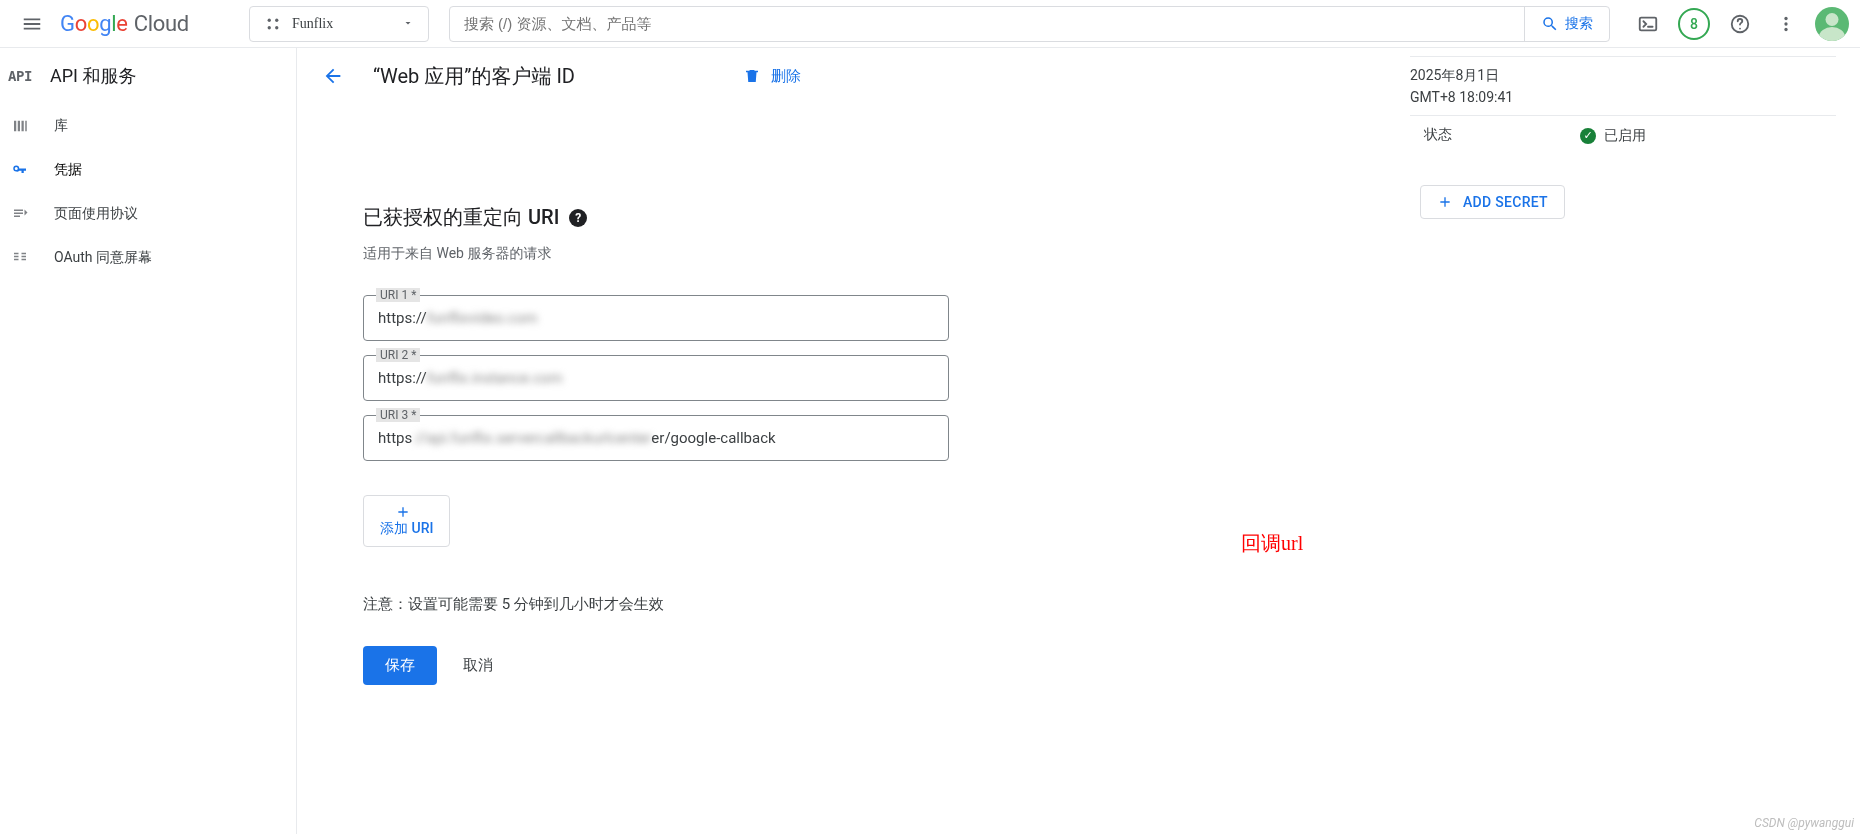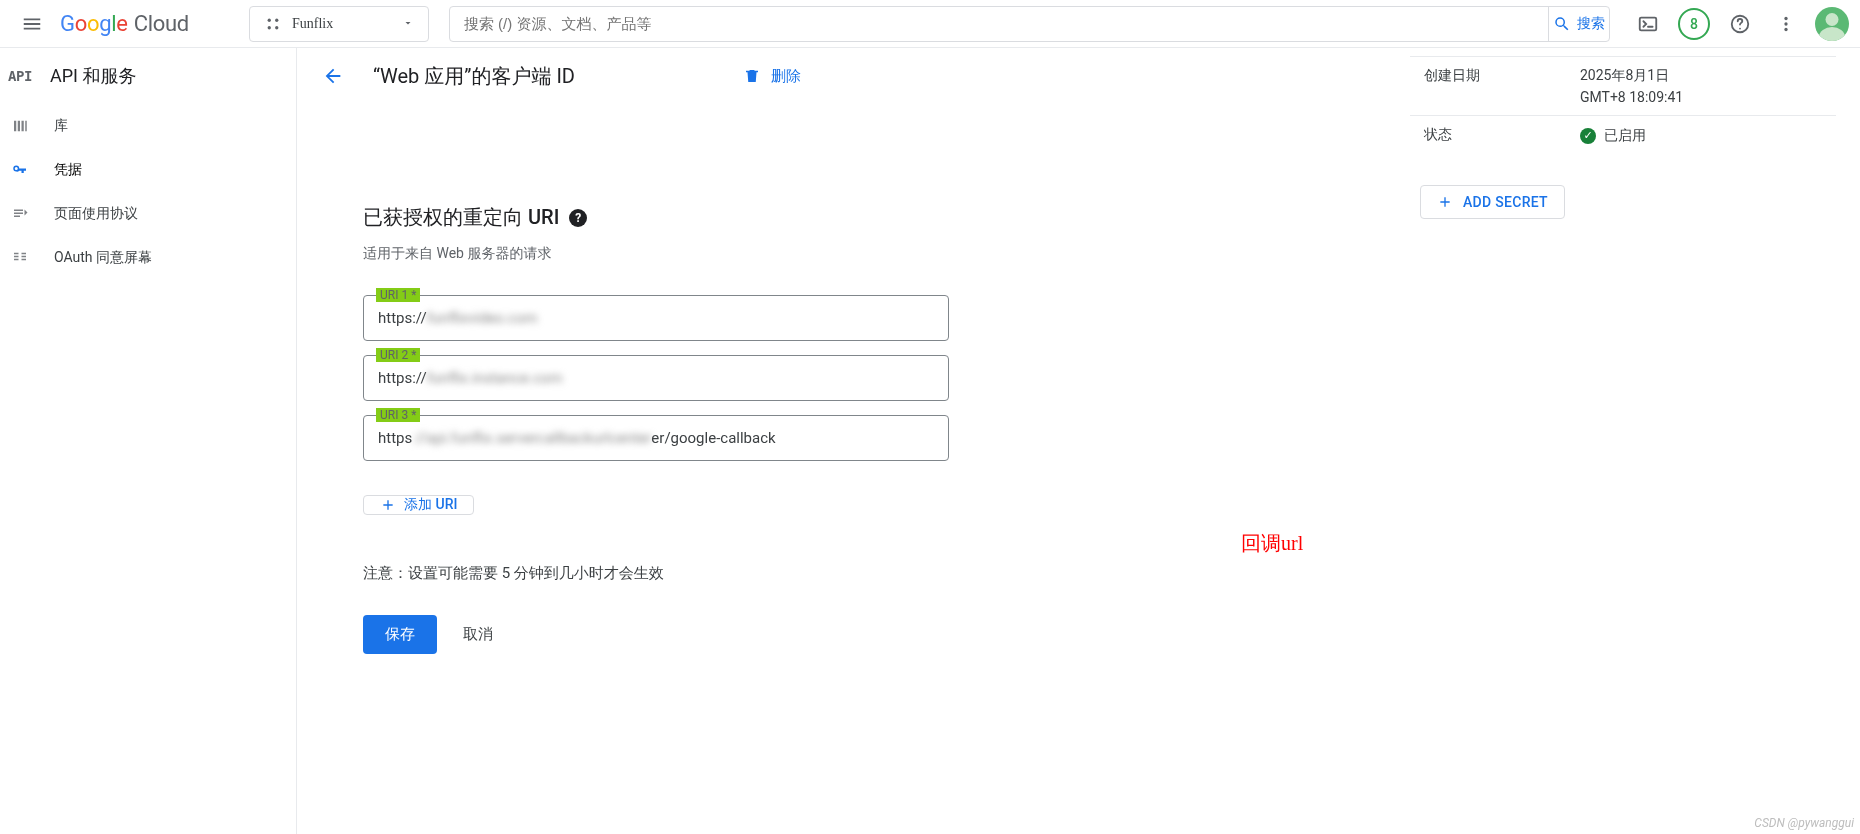--- a/index.html
+++ b/index.html
@@ -10,21 +10,21 @@
 .menu-btn { width: 48px; height: 48px; display: flex; align-items: center; justify-content: center; color: #5f6368; cursor: pointer; }
 .logo { display: flex; align-items: center; margin-left: 4px; margin-right: 60px; font-size: 22px; color: #5f6368; letter-spacing: -0.3px; }
 .logo .g { display: inline-block; }
 .logo-cloud { margin-left: 6px; color: #5f6368; font-weight: 400; }
 .project-picker { height: 36px; border: 1px solid #dadce0; border-radius: 4px; display: flex; align-items: center; padding: 0 14px; margin-right: 20px; min-width: 180px; cursor: pointer; background: #fff; }
 .project-picker .proj-icon { width: 18px; height: 18px; margin-right: 10px; color: #5f6368; }
 .project-picker .proj-name { font-size: 14px; color: #3c4043; flex: 1; font-family: Liberation Serif, serif; }
 .project-picker .caret { color: #5f6368; margin-left: 10px; }
 .search-wrap { flex: 1; display: flex; align-items: center; border: 1px solid #dadce0; border-radius: 4px; height: 36px; background: #fff; }
 .search-input { flex: 1; border: none; height: 100%; padding: 0 14px; font-size: 15px; color: #5f6368; outline: none; background: transparent; }
-.search-btn { display: flex; align-items: center; padding: 0 4px; height: 100%; border-left: 1px solid #dadce0; color: #1a73e8; cursor: pointer; font-weight: 500; }
+.search-btn { display: flex; align-items: center; padding: 0 16px; height: 100%; border-left: 1px solid #dadce0; color: #1a73e8; cursor: pointer; font-weight: 500; }
 .search-btn svg { margin-right: 6px; }
 .top-actions { display: flex; align-items: center; gap: 6px; margin-left: 18px; }
 .icon-btn { width: 40px; height: 40px; display: flex; align-items: center; justify-content: center; color: #5f6368; cursor: pointer; border-radius: 50%; }
 .badge-circle { width: 32px; height: 32px; border: 2px solid #34a853; border-radius: 50%; display: flex; align-items: center; justify-content: center; color: #34a853; font-weight: 500; font-size: 14px; }
 .avatar { width: 34px; height: 34px; border-radius: 50%; background: #5bb974; position: relative; overflow: hidden; }
 .avatar::before { content:""; position:absolute; top:6px; left:50%; transform:translateX(-50%); width:13px; height:13px; background:#c8e6c9; border-radius:50%; }
 .avatar::after { content:""; position:absolute; bottom:-6px; left:50%; transform:translateX(-50%); width:26px; height:20px; background:#c8e6c9; border-radius:50% 50% 0 0; }
 
 
 .shell { display: flex; height: calc(100% - 48px); }
@@ -48,24 +48,24 @@
 .delete-btn { display: flex; align-items: center; color: #1a73e8; margin-left: 140px; cursor: pointer; font-size: 15px; }
 .delete-btn svg { margin-right: 10px; }
 
 .form-area { margin-left: 42px; margin-top: 100px; width: 720px; }
 .section-title { font-size: 20px; color: #202124; display: flex; align-items: center; gap: 10px; font-weight: 500; }
 .help-circle { width: 18px; height: 18px; background: #202124; color: #fff; border-radius: 50%; display: inline-flex; align-items: center; justify-content: center; font-size: 12px; font-weight: bold; }
 .section-sub { color: #5f6368; margin-top: 14px; font-size: 14px; }
 
 .fields { margin-top: 32px; width: 586px; }
 .field { position: relative; border: 1px solid #80868b; border-radius: 4px; height: 46px; margin-bottom: 14px; }
-.field label { position: absolute; top: -8px; left: 12px; background: #84cc16; padding: 0 4px; font-size: 12px; color: #5f6368; }
+.field label { position: absolute; top: -8px; left: 12px; background: #e5e5e5; padding: 0 4px; font-size: 12px; color: #5f6368; }
 .field input { width: 100%; height: 100%; border: none; outline: none; padding: 0 14px; font-size: 15px; background: transparent; color: #3c4043; }
 
-.add-uri-btn { border: 1px solid #dadce0; border-radius: 4px; padding: 0 16px; display: inline-flex; align-items: center; color: #1a73e8; cursor: pointer; font-weight: 500; margin-top: 20px; font-size: 14px; }
+.add-uri-btn { border: 1px solid #dadce0; border-radius: 4px; padding: 8px 16px; display: inline-flex; align-items: center; color: #1a73e8; cursor: pointer; font-weight: 500; margin-top: 20px; font-size: 14px; flex-direction: column; }
 .add-uri-btn svg { margin-right: 8px; }
 
 .note { margin-top: 48px; color: #3c4043; font-size: 15px; }
 .form-actions { margin-top: 32px; display: flex; gap: 26px; align-items:center; }
 .btn-primary { background: #1a73e8; color: #fff; border: none; border-radius: 4px; padding: 10px 22px; font-size: 15px; cursor: pointer; }
 .btn-text { color: #3c4043; font-size: 15px; cursor: pointer; }
 
 .callback-note { position: absolute; left: 944px; top: 482px; color: #ff0000; font-size: 20px; font-weight: 400; font-family: SimSun, serif; }
 
 
@@ -242,21 +242,20 @@
           <span class="btn-text">取消</span>
         </div>
       </div>
 
       <div class="callback-note">回调url</div>
     </div>
 
     <div class="info-panel">
       <div class="info-inner">
         <div class="info-row">
-          <div class="k">创建日期</div>
           <div class="v">
             <div>2025年8月1日</div>
             <div style="margin-top:4px;">GMT+8 18:09:41</div>
           </div>
         </div>
         <div class="info-row" style="border-top:1px solid #e8eaed;">
           <div class="k">状态</div>
           <div class="v"><span class="status-ok">已启用</span></div>
         </div>
       </div>

